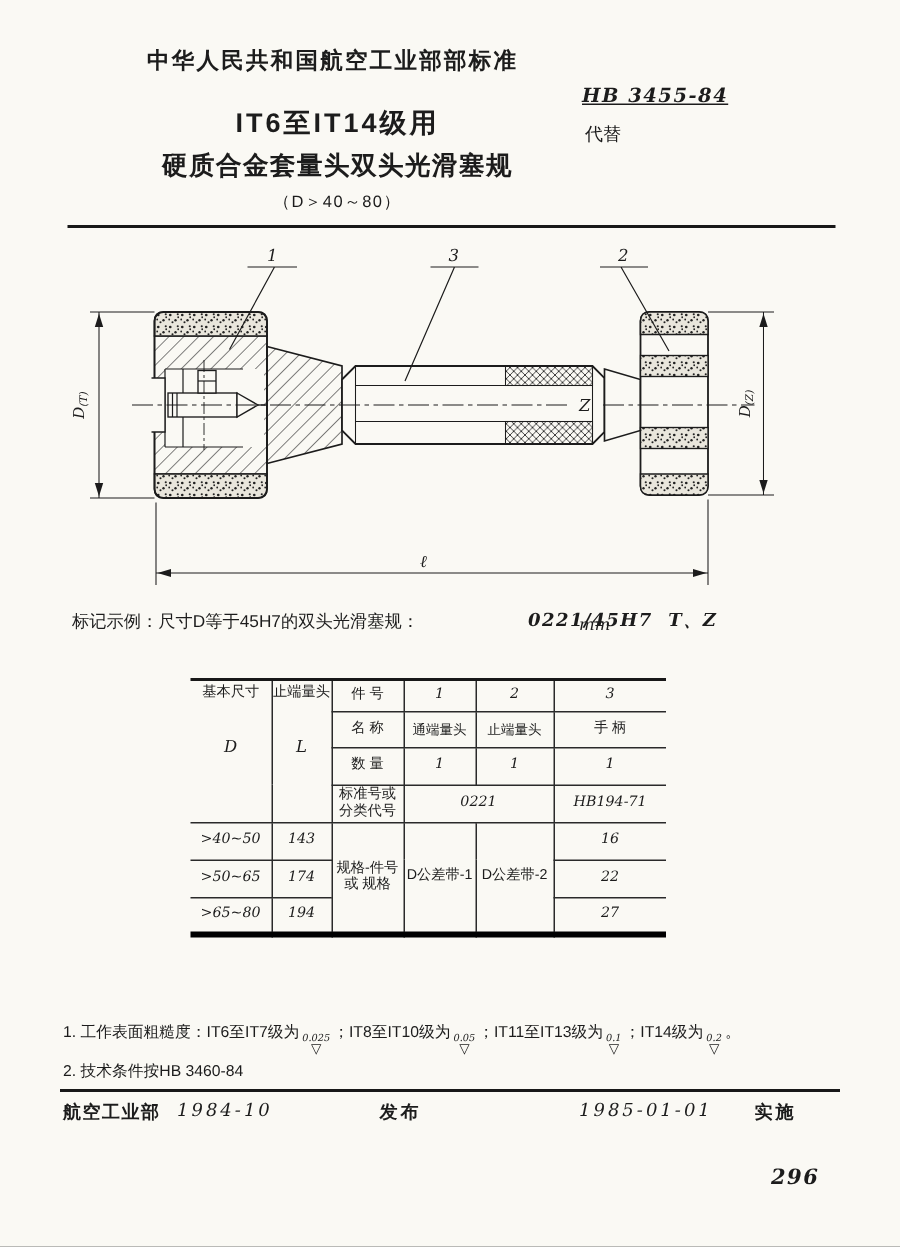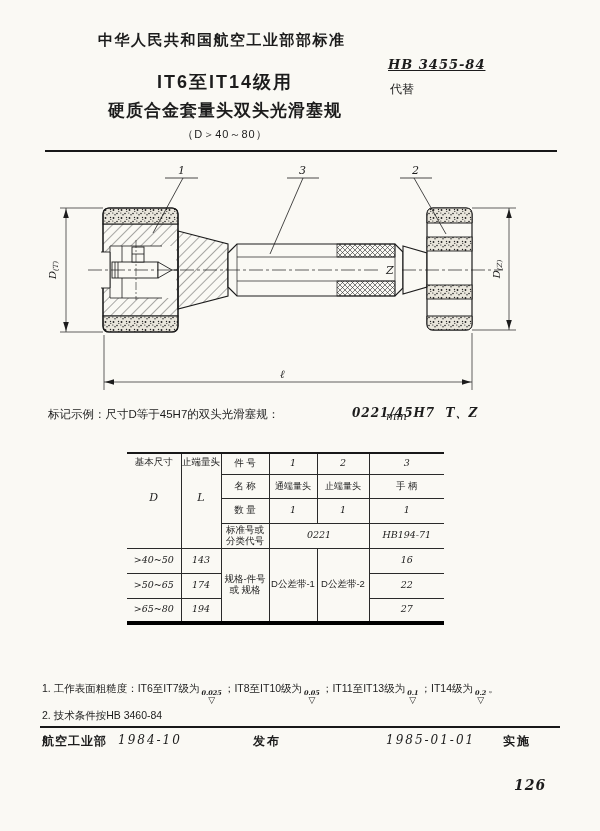--- a/index.html
+++ b/index.html
@@ -35,21 +35,21 @@
   .num { font-style:italic; font-family:"DejaVu Serif","Liberation Serif",serif; }
   .dim-head { display:flex; flex-direction:column; height:93px; }
   .dim-head .lbl { font-size:9.5px; margin-top:3px; }
   .dim-head .ltr { font-size:11px; margin-top:24px; }
   .two-line { font-size:8px; line-height:1.2; }
   .spec-cell { font-size:8.5px; line-height:1.35; }
   .tol-cell { font-size:8.5px; }
 
   .notes { left:42px; top:678px; width:530px; font-size:10.5px; line-height:2.0; white-space:normal; }
   .rgh { display:inline-flex; flex-direction:column; align-items:center; line-height:1;
-         vertical-align:-3px; margin:0 2px;font-weight:bold; }
+         vertical-align:-3px; margin:0 2px; }
   .rgh .val { font-size:6.5px; font-style:italic; font-family:"DejaVu Serif",serif; }
   .rgh .tri { font-size:9px; margin-top:-1px; }
 
   .footer-line { left:40px; top:726px; width:520px; height:2px; background:#181818; }
   .f-org  { left:42px;  top:733px; font-size:12px; font-weight:bold; letter-spacing:1px; }
   .f-date1{ left:118px; top:733px; font-size:12px; }
   .f-pub  { left:253px; top:733px; font-size:12px; font-weight:bold; letter-spacing:2px; }
   .f-date2{ left:386px; top:733px; font-size:12px; }
   .date   { font-style:italic; letter-spacing:2px; font-family:"DejaVu Serif","Liberation Serif",serif; }
   .f-imp  { left:503px; top:733px; font-size:12px; font-weight:bold; letter-spacing:2px; }
@@ -264,15 +264,15 @@
         </span><span>。</span></div>
     <div>2. 技术条件按HB 3460-84</div>
   </div>
 
   <div class="abs footer-line"></div>
   <div class="abs f-org">航空工业部</div>
   <div class="abs f-date1 date">1984-10</div>
   <div class="abs f-pub">发布</div>
   <div class="abs f-date2 date">1985-01-01</div>
   <div class="abs f-imp">实施</div>
-  <div class="abs page-no">126</div>
+  <div class="abs page-no">296</div>
 
 </div>
 
 </body></html>

